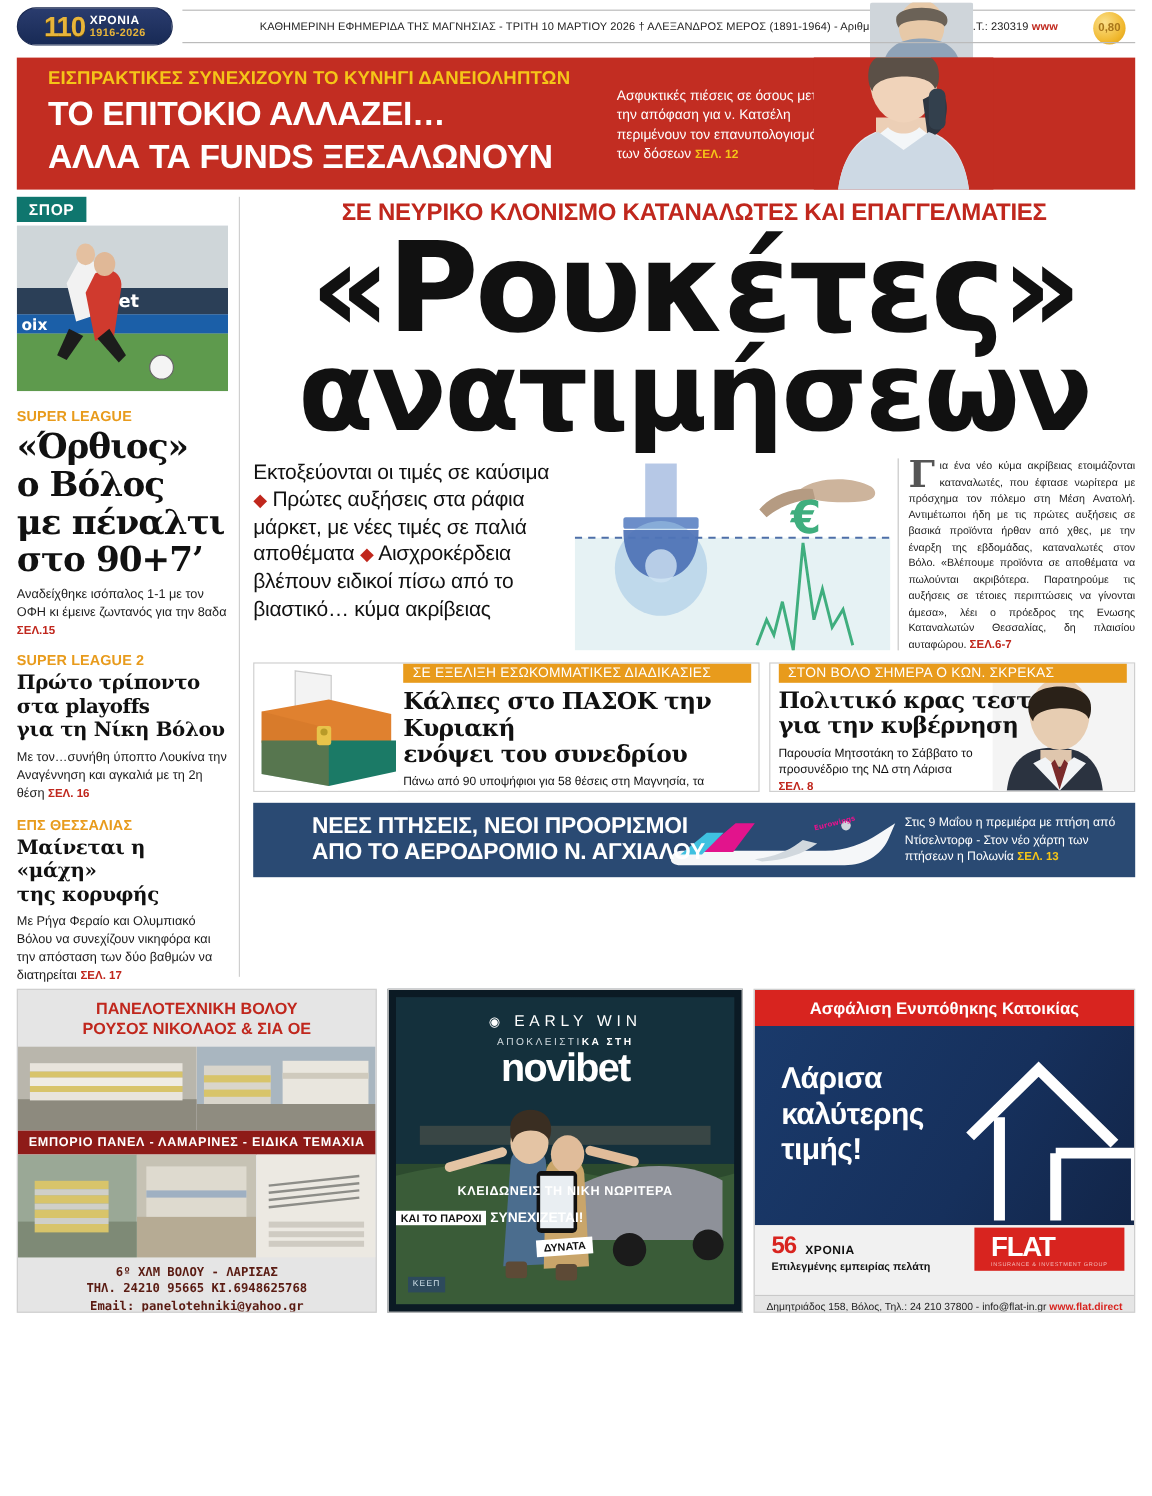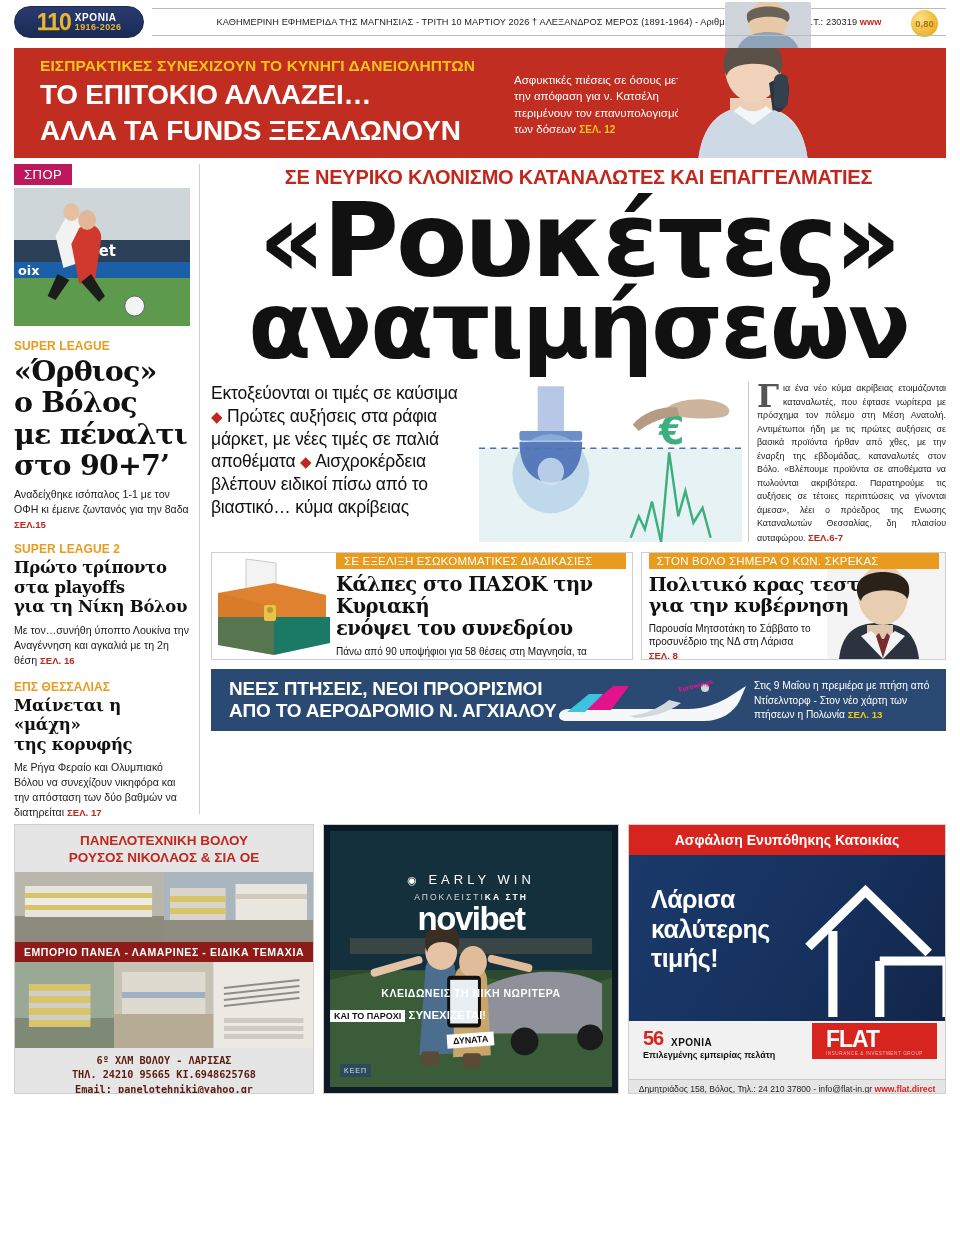--- a/index.html
+++ b/index.html
@@ -89,21 +89,21 @@
   .banner-person {
     position: absolute; right: 118px; top: -46px; width: 150px; height: 160px;
   }
 
   
   .main { display: flex; margin-top: 6px; height: 650px; }
   .sidebar { width: 186px; flex: 0 0 186px; border-right: 1px solid #cfcfcf; padding-right: 9px; }
   .content { flex: 1 1 auto; padding-left: 11px; }
 
   .sport-tag {
-    background: #be185d; color: #fff; font-weight: 400; font-size: 13px;
+    background: #0f766e; color: #fff; font-weight: 700; font-size: 13px;
     padding: 3px 10px; display: inline-block; letter-spacing: 0.5px;
   }
   .sport-photo { width: 100%; height: 138px; margin-top: 3px; position: relative; overflow: hidden; }
 
   .s-kicker { color: #e89b1c; font-weight: 700; font-size: 12px; margin-top: 9px; letter-spacing: 0.1px; }
   .s-head-xl {
     font-family: "DejaVu Serif", serif; font-weight: 700; font-size: 28.5px;
     line-height: 1.1; margin-top: 3px; letter-spacing: -0.8px;
   }
   .s-head {
@@ -159,21 +159,21 @@
     line-height: 1.12; margin-top: 5px; letter-spacing: -0.5px;
   }
   .box-body { font-size: 10px; line-height: 1.36; margin-top: 5px; }
   .skrekas .box-txt { padding-left: 7px; }
   .skrekas .box-head { font-size: 19px; }
   .skrekas-photo { position: absolute; right: 0; top: 0; width: 118px; height: 106px; overflow: hidden; }
 
   
   .airbanner {
     margin-top: 9px; height: 62px; background: #2a4a73; position: relative;
-    display: flex; align-items: center; overflow: hidden;
+    display: flex; align-items: center; overflow: hidden; padding-left: 31px;
   }
   .airbanner .ab-title {
     color: #fff; font-weight: 700; font-size: 19px; line-height: 1.18;
     padding-left: 18px; letter-spacing: -0.2px; z-index: 2;
   }
   .airbanner .ab-sub {
     position: absolute; right: 14px; top: 10px; width: 178px;
     color: #fff; font-size: 10.2px; line-height: 1.42; z-index: 2;
   }
   .plane { position: absolute; left: 318px; top: 1px; width: 230px; height: 60px; z-index: 1; }
@@ -187,21 +187,21 @@
 
   
   .a1-title { text-align: center; color: #c0271d; font-weight: 700; font-size: 13.5px; line-height: 1.28; padding: 7px 4px 5px; }
   .a1-photos { height: 70px; display: flex; }
   .a1-strip { background: #8e1b18; color: #fff; text-align: center; font-size: 10.5px; font-weight: 700; padding: 4px 0; letter-spacing: 0.6px; }
   .a1-photos2 { height: 86px; display: flex; }
   .a1-foot { text-align: center; font-size: 10.2px; line-height: 1.45; padding: 6px 4px; font-weight: 700; color: #5a1b12; font-family: "DejaVu Sans Mono", monospace; }
 
   
   .a2-inner { position: absolute; inset: 6px; background: linear-gradient(170deg,#16303a,#0d2230 45%,#0a1a26); overflow: hidden; }
-  .a2-earlywin { text-align: center; color: #fff; font-size: 13px; letter-spacing: 4px; padding-top: 12px; font-weight: 400; margin-top: 29px; }
+  .a2-earlywin { text-align: center; color: #fff; font-size: 13px; letter-spacing: 4px; padding-top: 12px; font-weight: 400; }
   .a2-excl { text-align: center; color: #cfd8dd; font-size: 8.5px; letter-spacing: 2px; margin-top: 5px; }
   .a2-excl b { color: #fff; }
   .a2-logo { text-align: center; color: #fff; font-size: 33px; font-weight: 700; letter-spacing: -1.5px; margin-top: -2px; }
   .a2-line1 { position: absolute; left: 0; right: 0; bottom: 88px; text-align: center; color: #fff; font-size: 10.5px; font-weight: 700; letter-spacing: 0.5px; }
   .a2-line2 { position: absolute; left: 0; right: 0; bottom: 66px; text-align: left; font-size: 11.5px; font-weight: 700; }
   .a2-line2 .w { background: #fff; color: #111; padding: 1px 4px; font-size: 9px; }
   .a2-line2 .y { color: #fff; }
   .a2-stamp { position: absolute; left: 0; right: 0; bottom: 40px; text-align: center; }
   .a2-stamp span { background: #fff; color: #111; font-size: 9px; font-weight: 700; padding: 2px 6px; transform: rotate(-4deg); display: inline-block; }
   .a2-kep { position: absolute; left: 10px; bottom: 10px; background: #2d4a5c; color: #cfe0e8; font-size: 7px; padding: 3px 4px; letter-spacing: 1px; }

